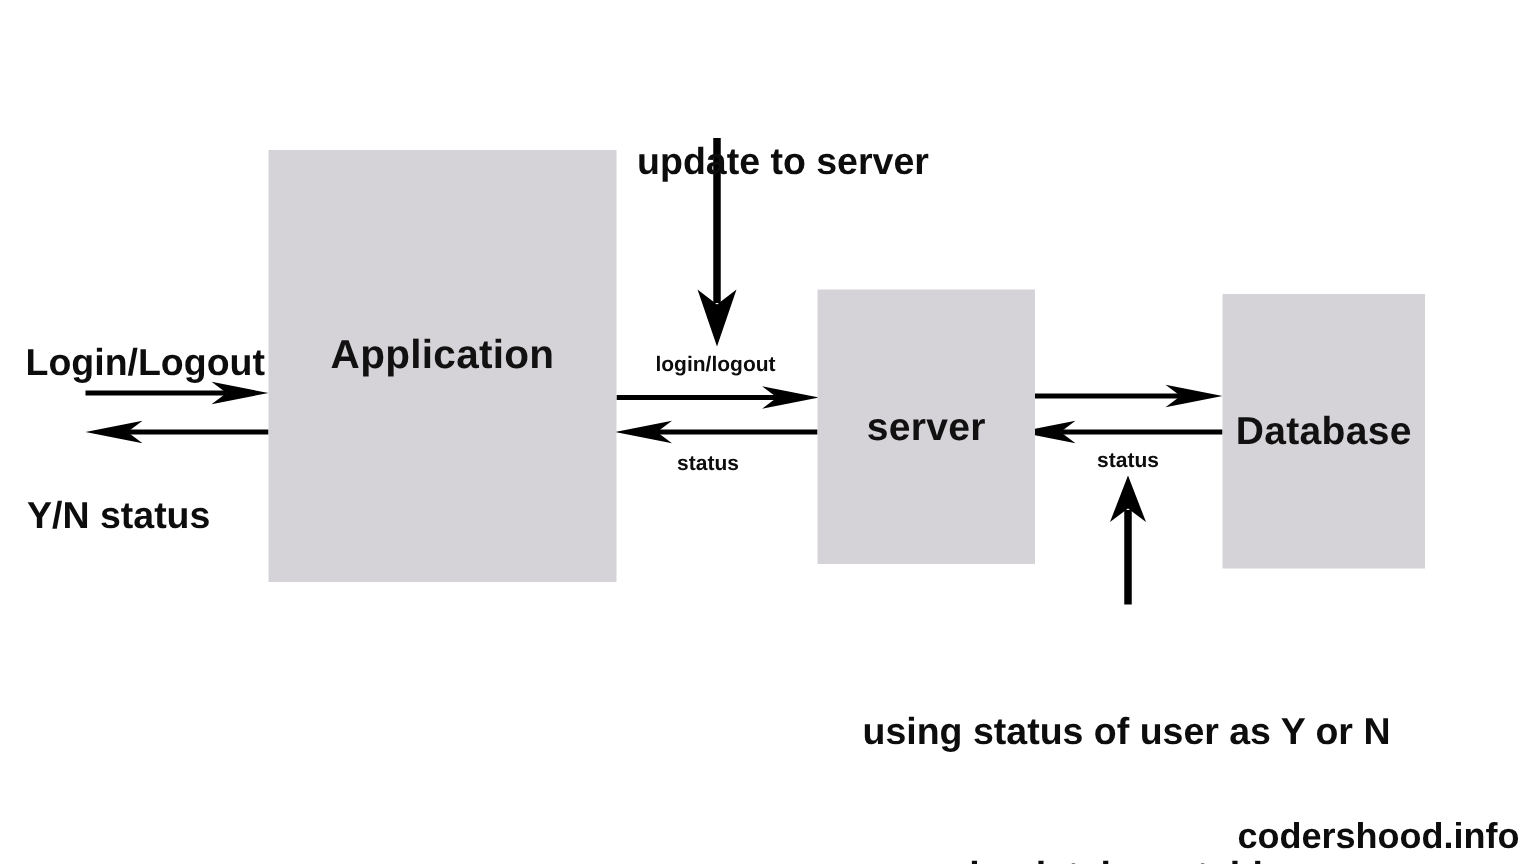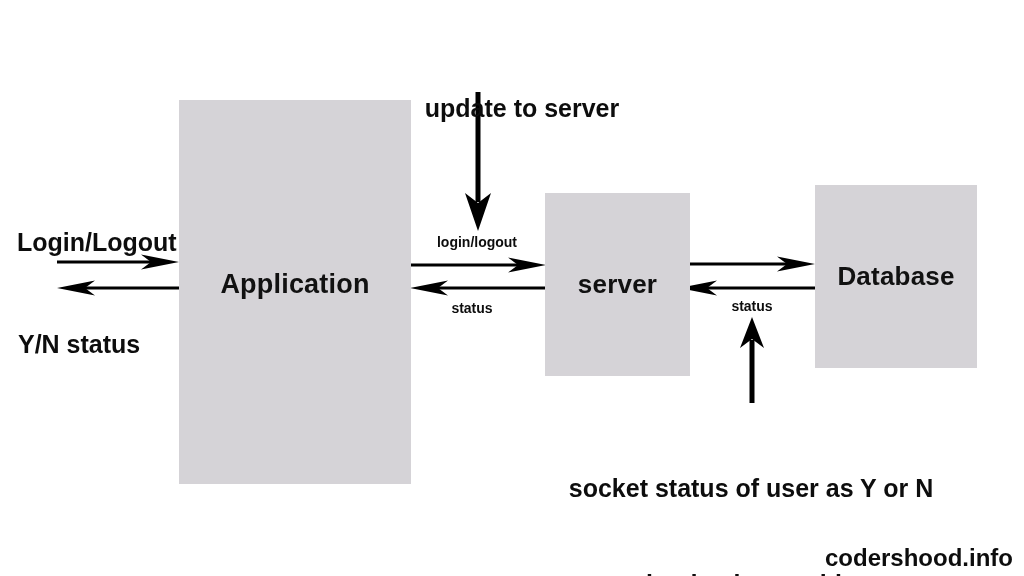--- a/index.html
+++ b/index.html
@@ -30,24 +30,24 @@
     display: flex;
     align-items: center;
     justify-content: center;
   }
   .box-label {
     font-size: 26px;
     font-weight: 600;
     letter-spacing: 0.2px;
     color: #111111;
   }
-  .box-app  { left: 179px; top: 100px; width: 232px; height: 384px; }
+  .box-app  { left: 179px; top: 100px; width: 232px; height: 288px; }
   .box-app .box-label { transform: translateY(-8px); font-size: 27px; }
   .box-server { left: 545px; top: 193px; width: 145px; height: 183px; }
-  .box-db     { left: 815px; top: 185px; width: 162px; height: 183px; }
+  .box-db     { left: 815px; top: 196px; width: 135px; height: 183px; }
 
   .note {
     position: absolute;
     font-weight: 600;
     color: #0d0d0d;
     white-space: pre;
   }
   .note-big { font-size: 25px; line-height: 32px; }
   .note-small { font-size: 14px; line-height: 19px; }
   .center-x { transform: translateX(-50%); text-align: center; }
@@ -129,19 +129,19 @@
   <div class="note note-big yn-status">Y/N status</div>
 
   <div class="note note-small center-x lbl-loginlogout">login/logout</div>
 
   <div class="note note-small center-x lbl-status-left">status</div>
 
 
   <div class="note note-small center-x lbl-status-right">status</div>
 
   <div class="note note-big center-x saving-note">
-    <span style="display:block">socket status of user as Y or N</span>
+    <span style="display:block">using status of user as Y or N</span>
     <span style="display:block">in  database table</span>
   </div>
 
   <div class="note watermark">codershood.info</div>
 
 </div>
 
 </body></html>

